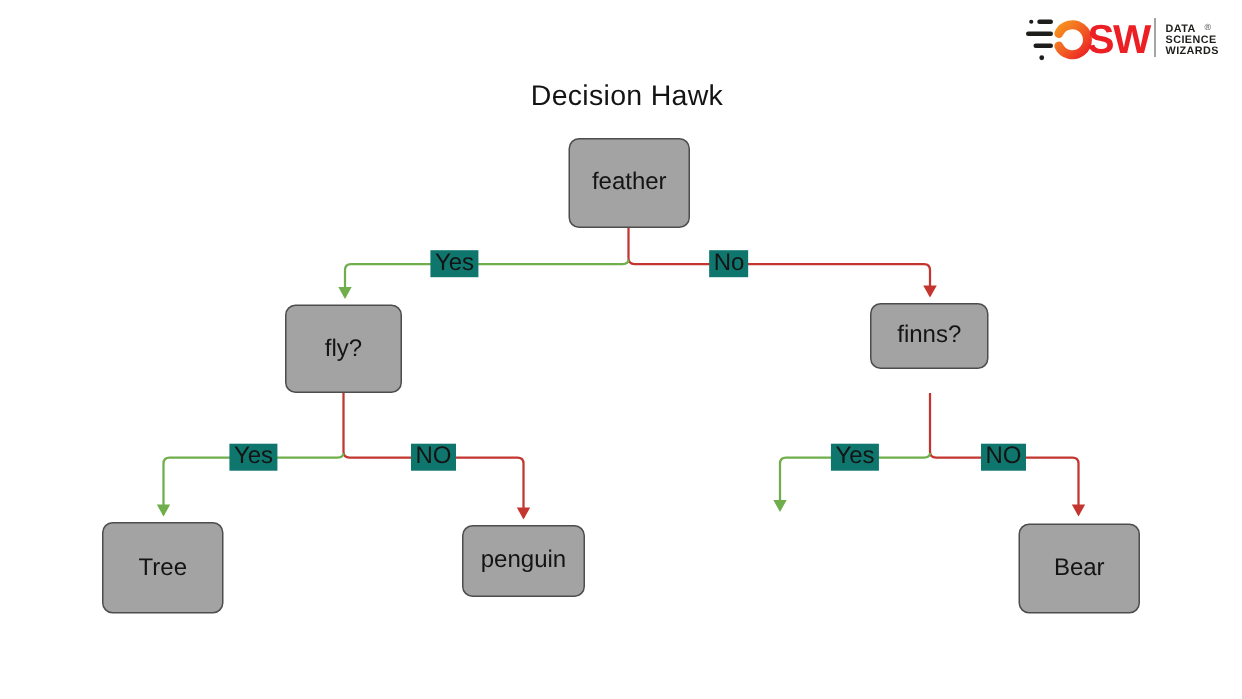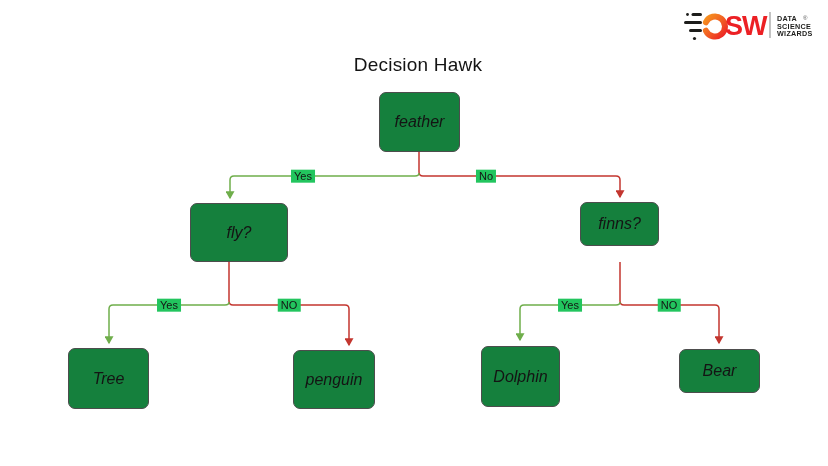--- a/index.html
+++ b/index.html
@@ -21,37 +21,36 @@
     color: #141414;
     letter-spacing: 0.2px;
   }
   .connectors {
     position: absolute;
     left: 0; top: 0;
     width: 828px; height: 466px;
   }
   .node {
     position: absolute;
-    background: #15803d;
+    background: #a3a3a3;
     border: 1.5px solid #4d4d4d;
     border-radius: 7px;
     display: flex;
     align-items: center;
     justify-content: center;
-    font-style: italic;
     font-size: 16px;
     color: #141414;
     box-sizing: border-box;
   }
   .edge-label {
     position: absolute;
     transform: translate(-50%, -50%);
-    background: #22c55e;
+    background: #0f766e;
     padding: 0 3px;
-    font-size: 11px;
+    font-size: 16px;
     line-height: 1.15;
     color: #141414;
     white-space: nowrap;
   }
   .logo {
     position: absolute;
     left: 684px;
     top: 7px;
     width: 140px;
     height: 40px;
@@ -77,36 +76,33 @@
     <path d="M229,302 Q229,305 225,305 L113,305 Q109,305 109,309 L109,343" fill="none" stroke="#6FAE4B" stroke-width="1.5" marker-end="url(#arrow-green)"></path>
     <path d="M620,262 L620,301 Q620,305 624,305 L715,305 Q719,305 719,309 L719,343" fill="none" stroke="#C3362F" stroke-width="1.5" marker-end="url(#arrow-red)"></path>
     <path d="M620,302 Q620,305 616,305 L524,305 Q520,305 520,309 L520,340" fill="none" stroke="#6FAE4B" stroke-width="1.5" marker-end="url(#arrow-green)"></path>
   </svg>
 
   <div class="diagram-title">Decision Hawk</div>
 
   <div class="node" style="left:379px; top:92px; width:81px; height:60px;">
     <span>feather</span>
   </div>
-  <div class="node" style="left:190px; top:203px; width:98px; height:59px;">
+  <div class="node" style="left:190px; top:203px; width:78px; height:59px;">
     <span>fly?</span>
   </div>
   <div class="node" style="left:580px; top:202px; width:79px; height:44px;">
     <span>finns?</span>
   </div>
   <div class="node" style="left:68px; top:348px; width:81px; height:61px;">
     <span>Tree</span>
   </div>
-  <div class="node" style="left:293px; top:350px; width:82px; height:59px;">
+  <div class="node" style="left:308px; top:350px; width:82px; height:48px;">
     <span>penguin</span>
   </div>
-  <div class="node" style="left:481px; top:346px; width:79px; height:61px;">
-    <span>Dolphin</span>
-  </div>
-  <div class="node" style="left:679px; top:349px; width:81px; height:44px;">
+  <div class="node" style="left:679px; top:349px; width:81px; height:60px;">
     <span>Bear</span>
   </div>
 
   <div class="edge-label" style="left:303px; top:176px;">Yes</div>
   <div class="edge-label" style="left:486px; top:176px;">No</div>
   <div class="edge-label" style="left:169px; top:305px;">Yes</div>
   <div class="edge-label" style="left:289px; top:305px;">NO</div>
   <div class="edge-label" style="left:570px; top:305px;">Yes</div>
   <div class="edge-label" style="left:669px; top:305px;">NO</div>
 

